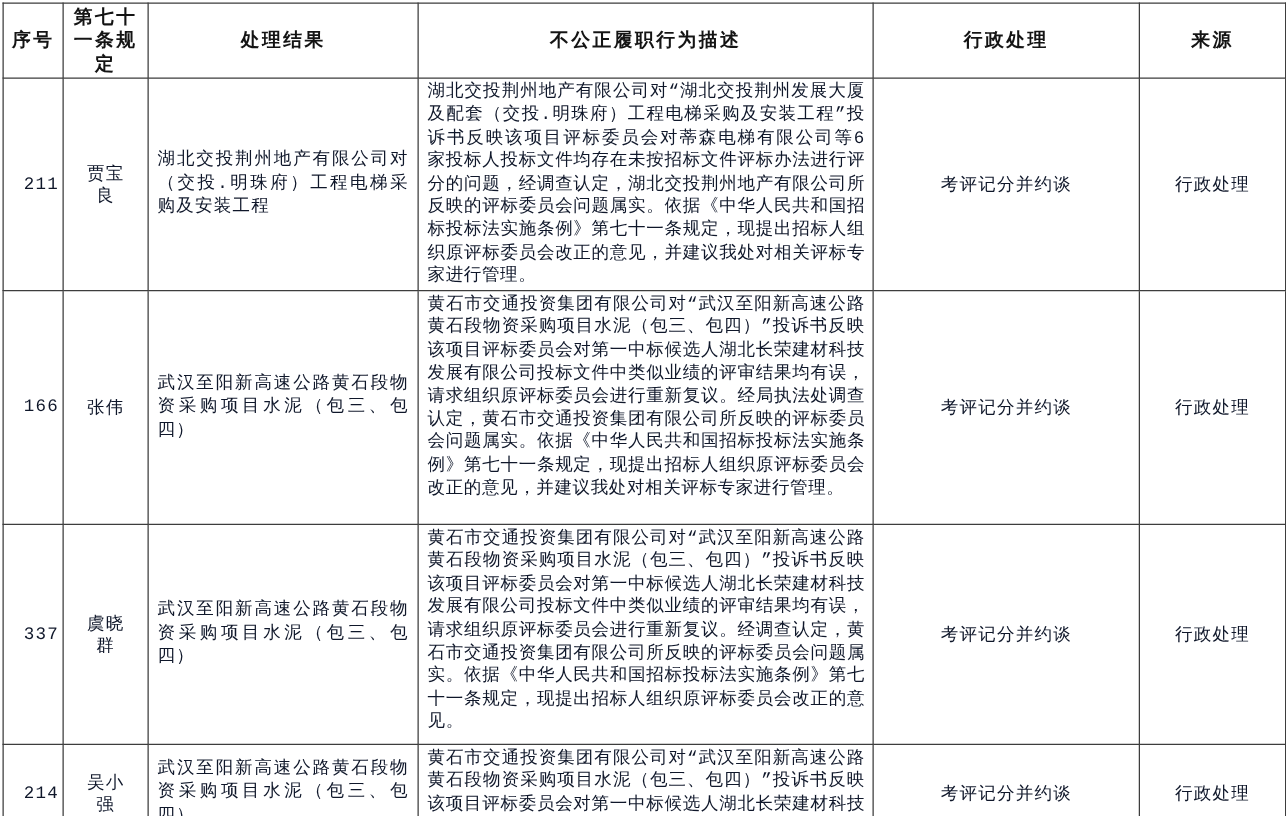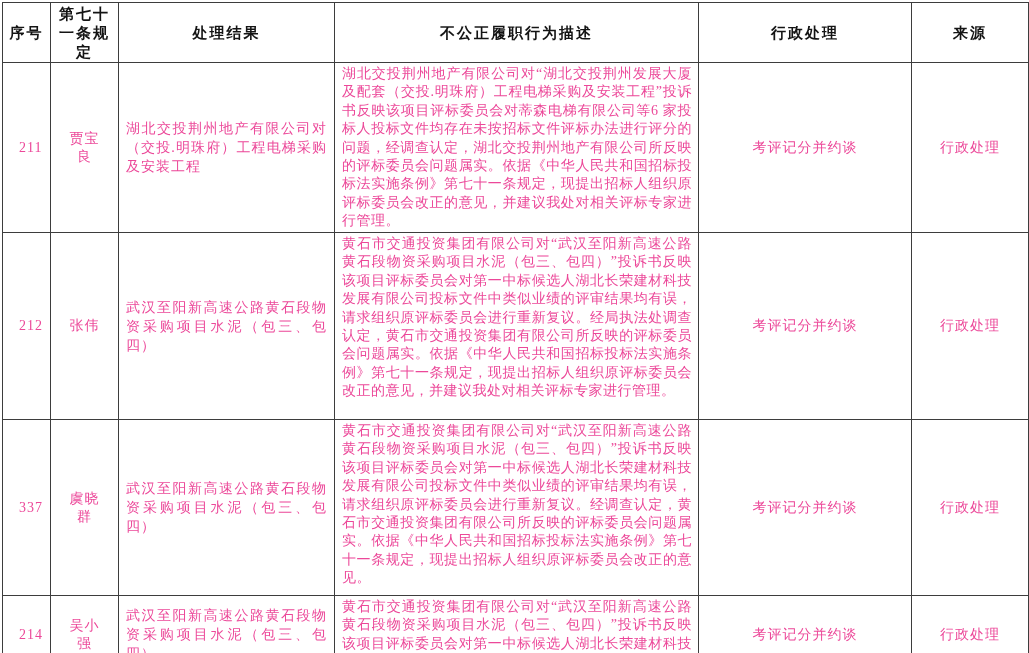--- a/index.html
+++ b/index.html
@@ -40,23 +40,23 @@
     font-size: 15px;
     letter-spacing: 2px;
     color: #141414;
     height: 41px;
     text-align: center;
     vertical-align: middle;
     line-height: 19px;
     padding: 1px 2px;
   }
   td {
-    font-family: Liberation Serif, serif;
+    font-family: Liberation Mono, monospace;
     font-size: 14px;
-    color: #ec4899;
+    color: #0f172a;
     margin-top: 33px;
   }
   td.center {
     text-align: center;
     vertical-align: middle;
     letter-spacing: 1px;
     padding: 0 16px;
   }
   td.project {
     text-align: justify;
@@ -101,21 +101,21 @@
     <tbody id="table-body">
         <tr style="height: 170px;">
           <td class="cell center">211</td>
           <td class="cell center">贾宝良</td>
           <td class="cell project">湖北交投荆州地产有限公司对（交投.明珠府）工程电梯采购及安装工程</td>
           <td class="cell desc">湖北交投荆州地产有限公司对“湖北交投荆州发展大厦及配套（交投.明珠府）工程电梯采购及安装工程”投诉书反映该项目评标委员会对蒂森电梯有限公司等6 家投标人投标文件均存在未按招标文件评标办法进行评分的问题，经调查认定，湖北交投荆州地产有限公司所反映的评标委员会问题属实。依据《中华人民共和国招标投标法实施条例》第七十一条规定，现提出招标人组织原评标委员会改正的意见，并建议我处对相关评标专家进行管理。</td>
           <td class="cell center">考评记分并约谈</td>
           <td class="cell center">行政处理</td>
         </tr>
         <tr style="height: 187px;">
-          <td class="cell center">212</td>
+          <td class="cell center">166</td>
           <td class="cell center">张伟</td>
           <td class="cell project">武汉至阳新高速公路黄石段物资采购项目水泥（包三、包四）</td>
           <td class="cell desc">黄石市交通投资集团有限公司对“武汉至阳新高速公路黄石段物资采购项目水泥（包三、包四）”投诉书反映该项目评标委员会对第一中标候选人湖北长荣建材科技发展有限公司投标文件中类似业绩的评审结果均有误，请求组织原评标委员会进行重新复议。经局执法处调查认定，黄石市交通投资集团有限公司所反映的评标委员会问题属实。依据《中华人民共和国招标投标法实施条例》第七十一条规定，现提出招标人组织原评标委员会改正的意见，并建议我处对相关评标专家进行管理。</td>
           <td class="cell center">考评记分并约谈</td>
           <td class="cell center">行政处理</td>
         </tr>
         <tr style="height: 176px;">
           <td class="cell center">337</td>
           <td class="cell center">虞晓群</td>
           <td class="cell project">武汉至阳新高速公路黄石段物资采购项目水泥（包三、包四）</td>

